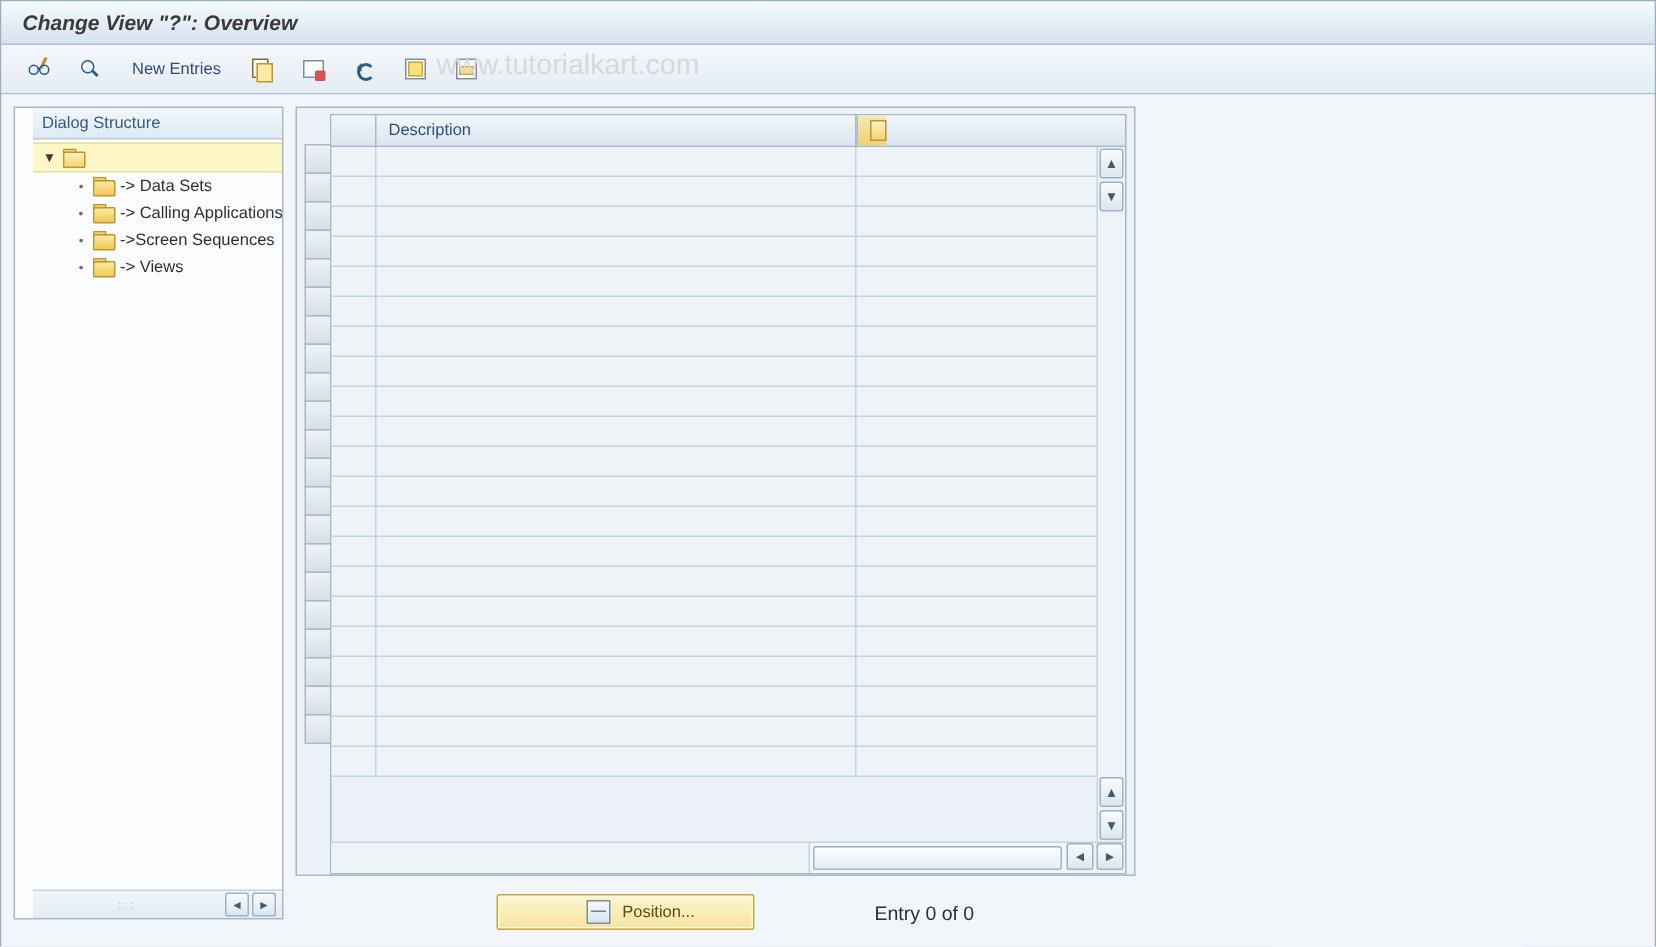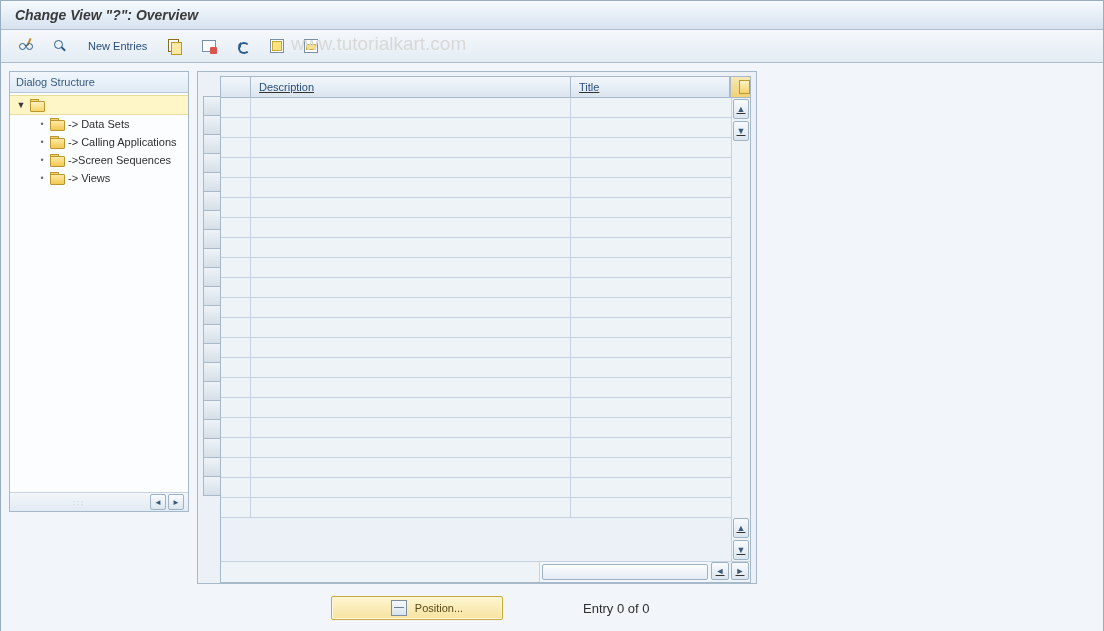--- a/index.html
+++ b/index.html
@@ -86,26 +86,27 @@
     box-sizing: border-box;
     padding: 8px 5px 5px 8px;
     display: flex;
     gap: 8px;
     background: #f2f5f9;
   }
   
   .tree-panel {
     width: 180px;
     min-width: 180px;
-    height: 441px;
+    height: 542px;
     border: 1px solid #a7b8c9;
     background: #fcfdfe;
     box-sizing: border-box;
     display: flex;
     flex-direction: column;
+    padding-left: 12px;
   }
   .tree-header {
     height: 20px;
     background: linear-gradient(to bottom, #f1f7fd, #dfeaf4);
     border-bottom: 1px solid #b9c8d7;
     padding-left: 6px;
     display: flex;
     align-items: center;
     color: #385a7f;
     font-size: 11px;
@@ -175,21 +176,20 @@
   
   .right-panel {
     width: 560px;
     height: 513px;
     border: 1px solid #a7b8c9;
     background: #ebf1f6;
     box-sizing: border-box;
     position: relative;
     display: flex;
     flex-direction: column;
-    text-decoration: underline;
   }
   .grid-area {
     flex: 1;
     position: relative;
     display: flex;
     box-sizing: border-box;
     padding: 4px 5px 0 5px;
   }
   
   .row-selectors {
@@ -467,21 +467,20 @@
             <div class="row-sel"></div>
             <div class="row-sel"></div>
             <div class="row-sel"></div>
             <div class="row-sel"></div>
           </div>
 
         <div class="grid">
           <div class="grid-header">
             <div class="gh-cell gh-left"></div>
             <div class="gh-cell gh-desc">Description</div>
-            <div class="gh-cell gh-title">Title</div>
             <div class="gh-cell gh-corner">
               <span class="gh-corner-icon"></span>
             </div>
           </div>
           <div class="grid-body">
             <div class="grid-rows">
 
             <div class="gr-row">
                   <div class="gr-cell gr-left"></div>
                   <div class="gr-cell gr-desc"></div>

